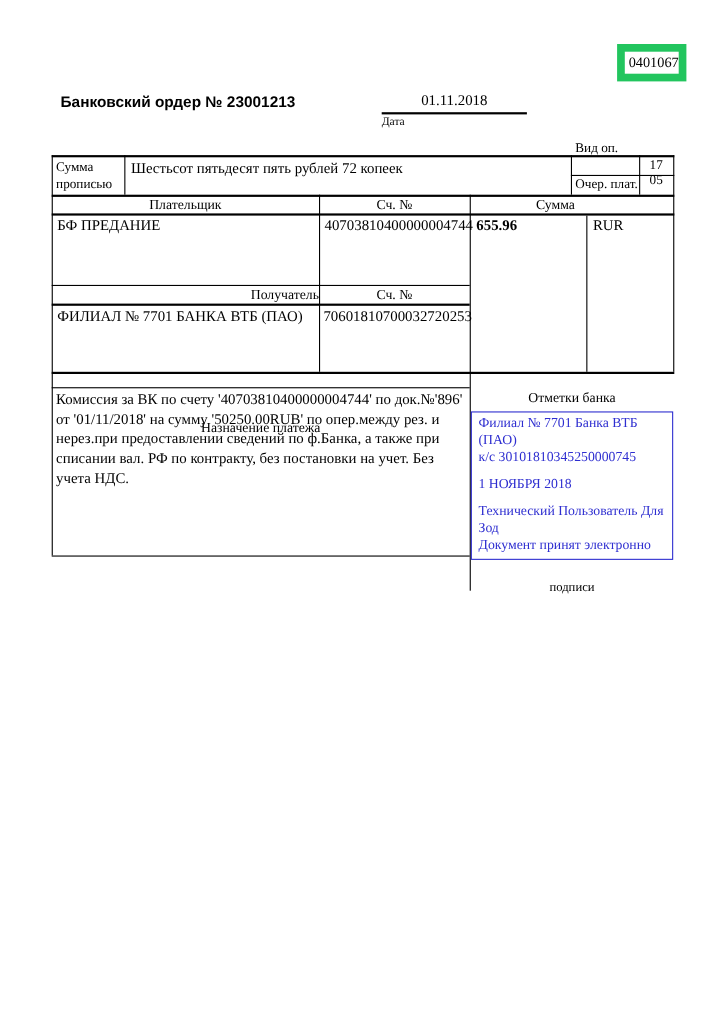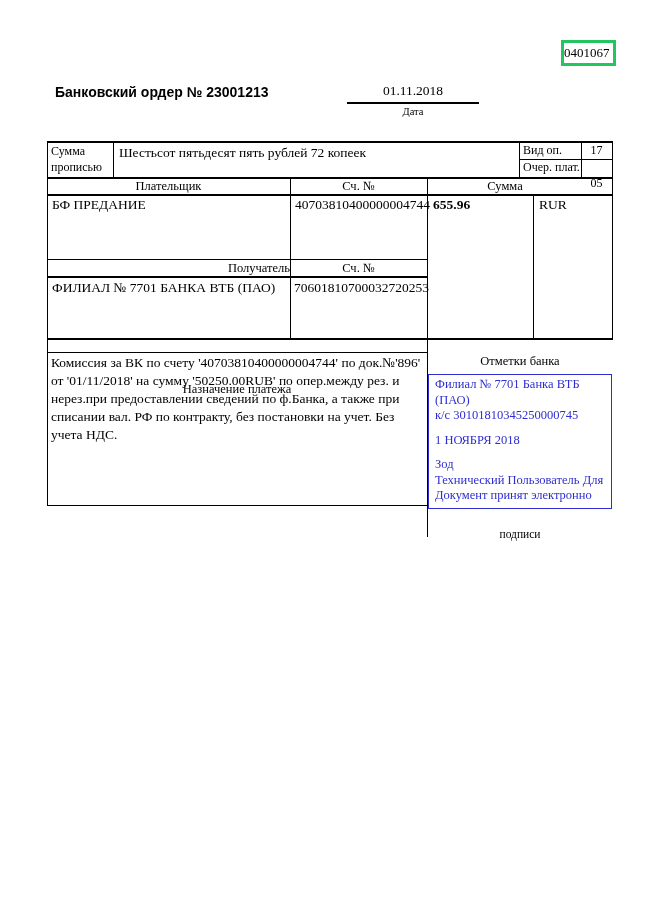--- a/index.html
+++ b/index.html
@@ -5,29 +5,29 @@
   html,body { margin:0; padding:0; background:#ffffff; }
   .page {
     position:relative; width:660px; height:919px; background:#ffffff;
     font-family:"Liberation Serif", serif; color:#000; overflow:hidden;
   }
   .hline, .vline { position:absolute; background:#000; }
   .txt { position:absolute; white-space:nowrap; }
   .center { text-align:center; }
   .form-code-box {
     position:absolute; left:561px; top:40px; width:49px; height:20px;
-    border:3px solid #22c55e; font-size:13px; line-height:20px; text-align:left;
+    border:7px solid #22c55e; font-size:13px; line-height:20px; text-align:right;
   }
   .doc-title {
     position:absolute; left:55px; top:84px;
     font-family:"Liberation Sans", sans-serif; font-weight:bold; font-size:14px;
   }
   .date-value { position:absolute; left:347px; top:83px; width:132px; text-align:center; font-size:13.5px; }
   .date-rule  { position:absolute; left:347px; top:102px; width:132px; height:2px; background:#000; }
-  .date-label { position:absolute; left:347px; top:106px; width:132px; text-align:center; font-size:10.5px; }
+  .date-label { position:absolute; left:347px; top:106px; width:132px; font-size:10.5px; }
   .lbl  { font-size:12px; }
   .hdr  { font-size:12.5px; }
   .val  { font-size:13.5px; }
   .sum-label { position:absolute; left:51px; top:143px; width:60px; font-size:12px; line-height:16px; white-space:normal; }
   .purpose-text {
     position:absolute; left:51px; top:354px; width:372px;
     font-size:13.5px; line-height:18px; white-space:normal;
   }
   .stamp-box {
     position:absolute; left:428px; top:374px; width:184px; box-sizing:border-box;
@@ -68,24 +68,24 @@
     <div class="vline" style="left:113px;top:141px;width:1px;height:36px;"></div>
     <div class="vline" style="left:519px;top:141px;width:1px;height:36px;"></div>
     <div class="vline" style="left:581px;top:141px;width:1px;height:36px;"></div>
     <div class="vline" style="left:290px;top:177px;width:1px;height:161px;"></div>
     <div class="vline" style="left:427px;top:177px;width:1px;height:360px;"></div>
     <div class="vline" style="left:533px;top:196px;width:1px;height:142px;"></div>
   </div>
 
   <div class="sum-label">Сумма прописью</div>
   <div class="txt val" style="left:119px;top:145px;">Шестьсот пятьдесят пять рублей 72 копеек</div>
-  <div class="txt lbl" style="left:523px;top:143px;">Вид оп.</div>
+  <div class="txt lbl" style="left:523px;top:127px;">Вид оп.</div>
   <div class="txt lbl center" style="left:581px;top:143px;width:31px;">17</div>
   <div class="txt lbl" style="left:523px;top:160px;">Очер. плат.</div>
-  <div class="txt lbl center" style="left:581px;top:176px;width:31px;">05</div>
+  <div class="txt lbl center" style="left:581px;top:156px;width:31px;">05</div>
 
   <div class="txt hdr center" style="left:47px;top:179px;width:243px;">Плательщик</div>
   <div class="txt hdr center" style="left:290px;top:179px;width:137px;">Сч. №</div>
   <div class="txt hdr center" style="left:427px;top:179px;width:156px;">Сумма</div>
 
   <div class="txt val" style="left:52px;top:197px;">БФ ПРЕДАНИЕ</div>
   <div class="txt val" style="left:295px;top:197px;">40703810400000004744</div>
   <div class="txt val" style="left:433px;top:197px;font-weight:bold;">655.96</div>
   <div class="txt val" style="left:539px;top:197px;">RUR</div>
 
@@ -102,21 +102,21 @@
 
   <div class="stamp-box">
     <div class="stamp-group">
       <div>Филиал № 7701 Банка ВТБ (ПАО)</div>
       <div>к/с 30101810345250000745</div>
     </div>
     <div class="stamp-group">
       <div>1 НОЯБРЯ 2018</div>
     </div>
     <div class="stamp-group">
+      <div>Технический Пользователь Для</div>
       <div>Зод</div>
-      <div>Технический Пользователь Для</div>
       <div>Документ принят электронно</div>
     </div>
   </div>
 
   <div class="signatures">подписи</div>
 
 </div>
 
 </body></html>

